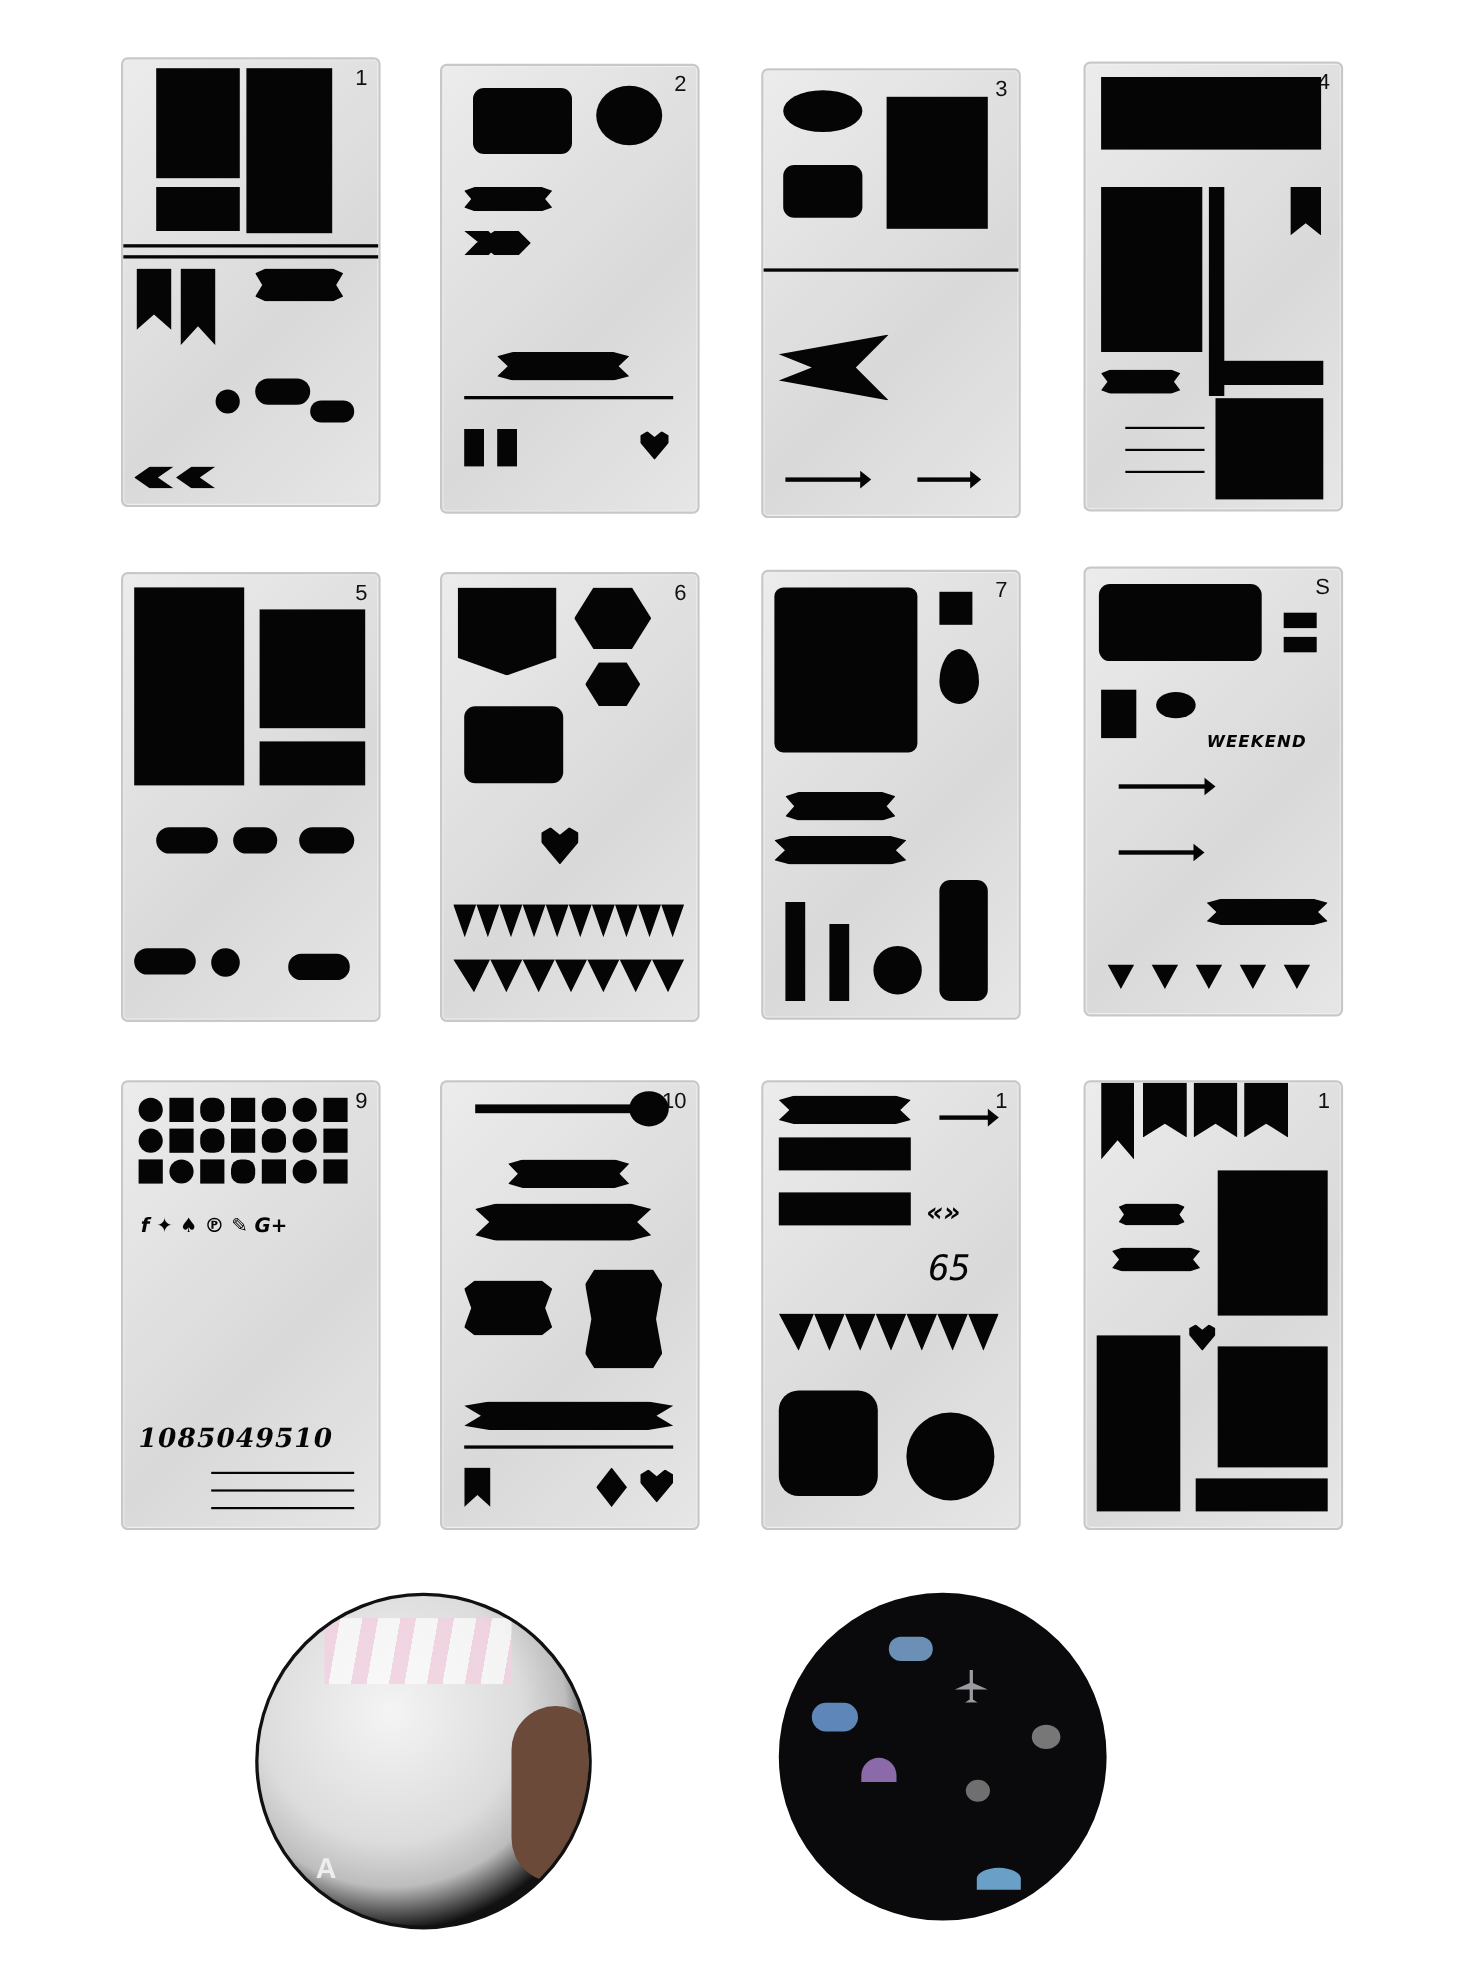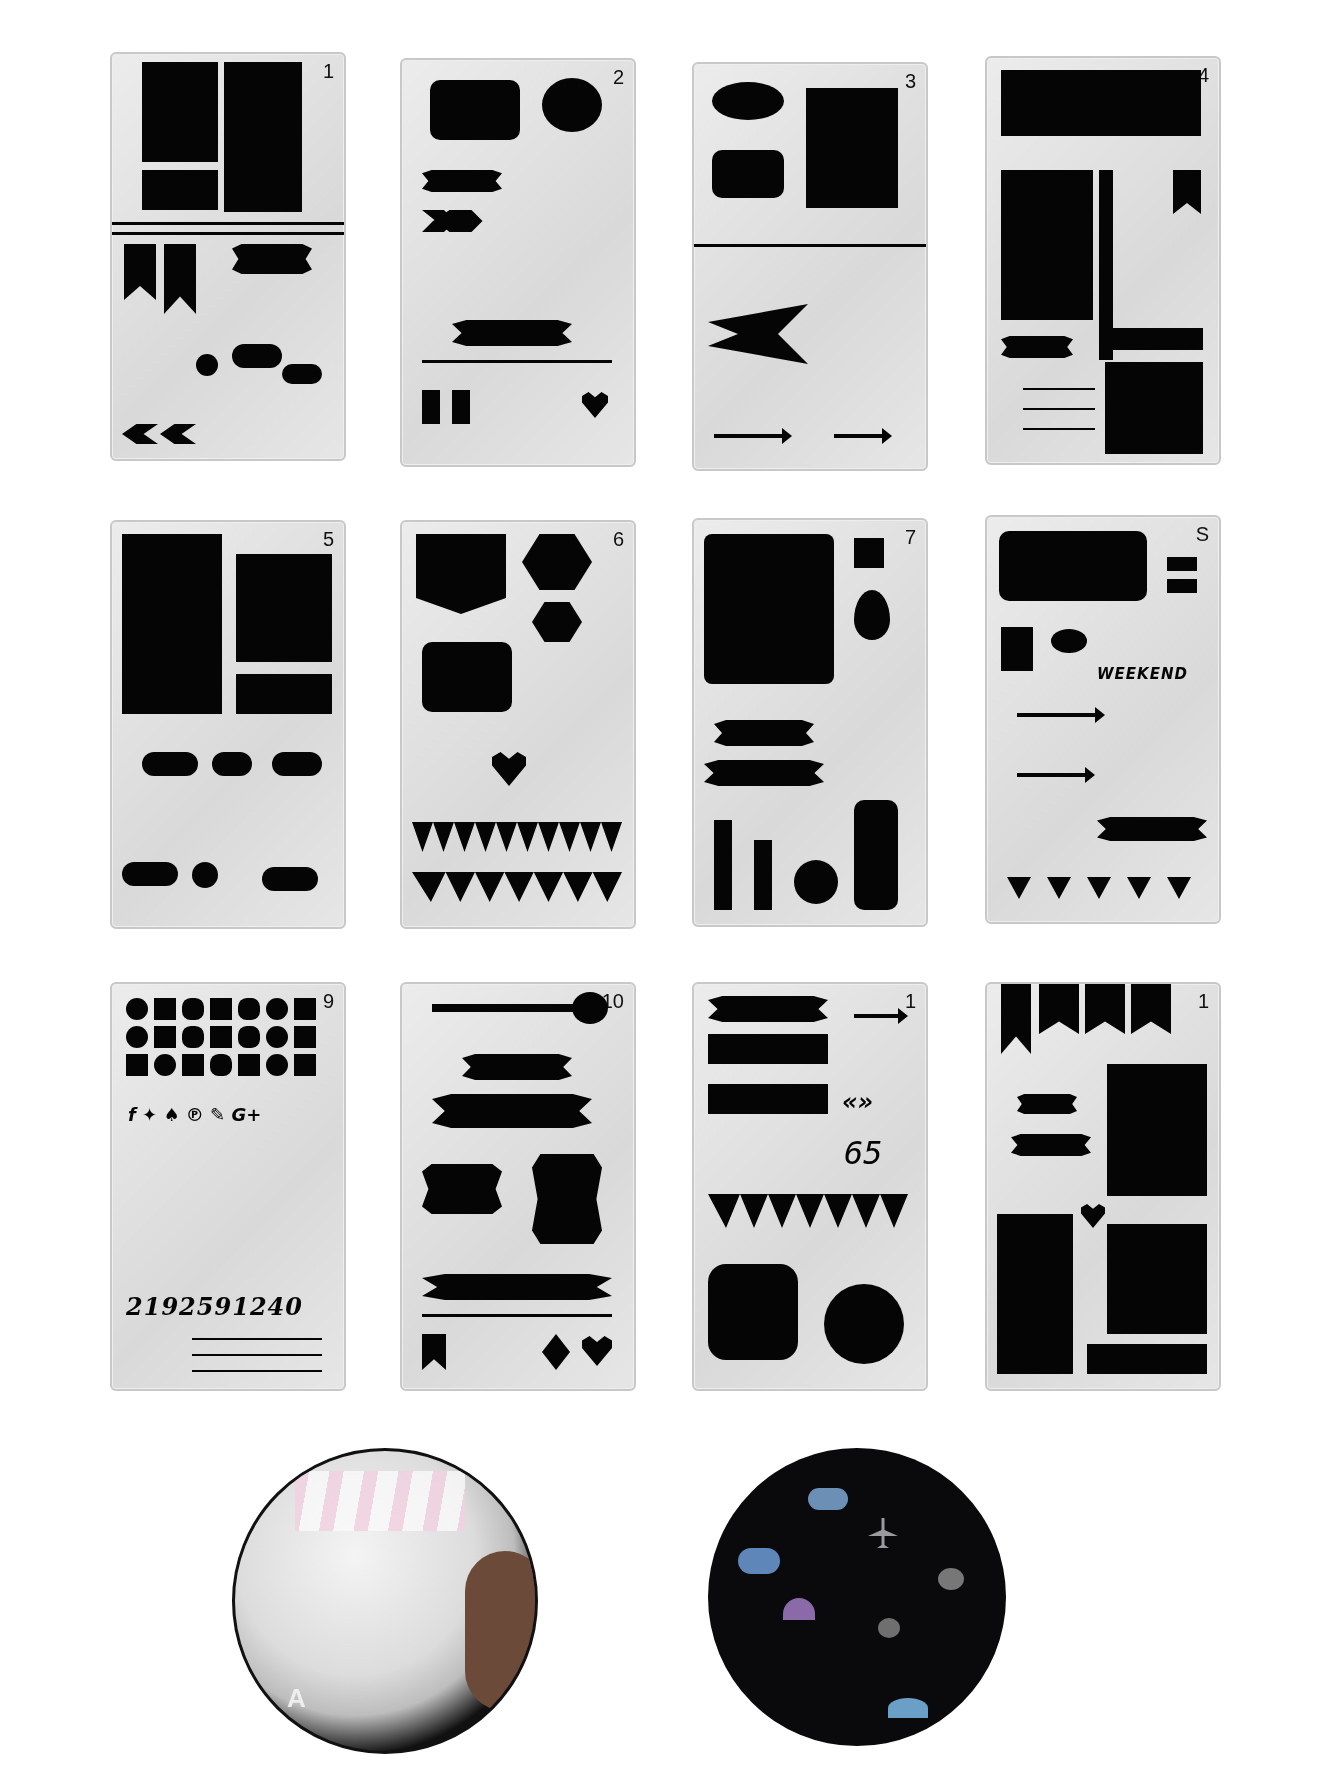--- a/index.html
+++ b/index.html
@@ -152,21 +152,21 @@
       <span style="height:22px"></span>
     <span style="height:22px"></span>
       <span style="height:22px;border-radius:50%"></span>
       <span style="height:22px"></span>
       <span style="height:22px;border-radius:40%"></span>
       <span style="height:22px"></span>
       <span style="height:22px;border-radius:50%"></span>
       <span style="height:22px"></span>
   </div>
   <span class="txt" style="left:16px;top:120px;font-size:18px;">f ✦ ♠ ℗ ✎ G+</span>
-  <span class="txt" style="left:14px;top:308px;font-size:24px;letter-spacing:1px;font-family:'DejaVu Serif',serif;">2192591240</span>
+  <span class="txt" style="left:14px;top:308px;font-size:24px;letter-spacing:1px;font-family:'DejaVu Serif',serif;">1085049510</span>
   <div class="line" style="left:80px;top:354px;width:130px;height:2px;"></div>
   <div class="line" style="left:80px;top:370px;width:130px;height:2px;"></div>
   <div class="line" style="left:80px;top:386px;width:130px;height:2px;"></div>
 </div>
 
 <div class="stencil" style="left:400px;top:982px;">
   <span class="num">10</span>
   <div class="blk" style="left:30px;top:20px;width:160px;height:8px;"></div>
   <div class="blk circ" style="left:170px;top:8px;width:36px;height:32px;"></div>
   <div class="banner" style="left:60px;top:70px;width:110px;height:26px;"></div>

